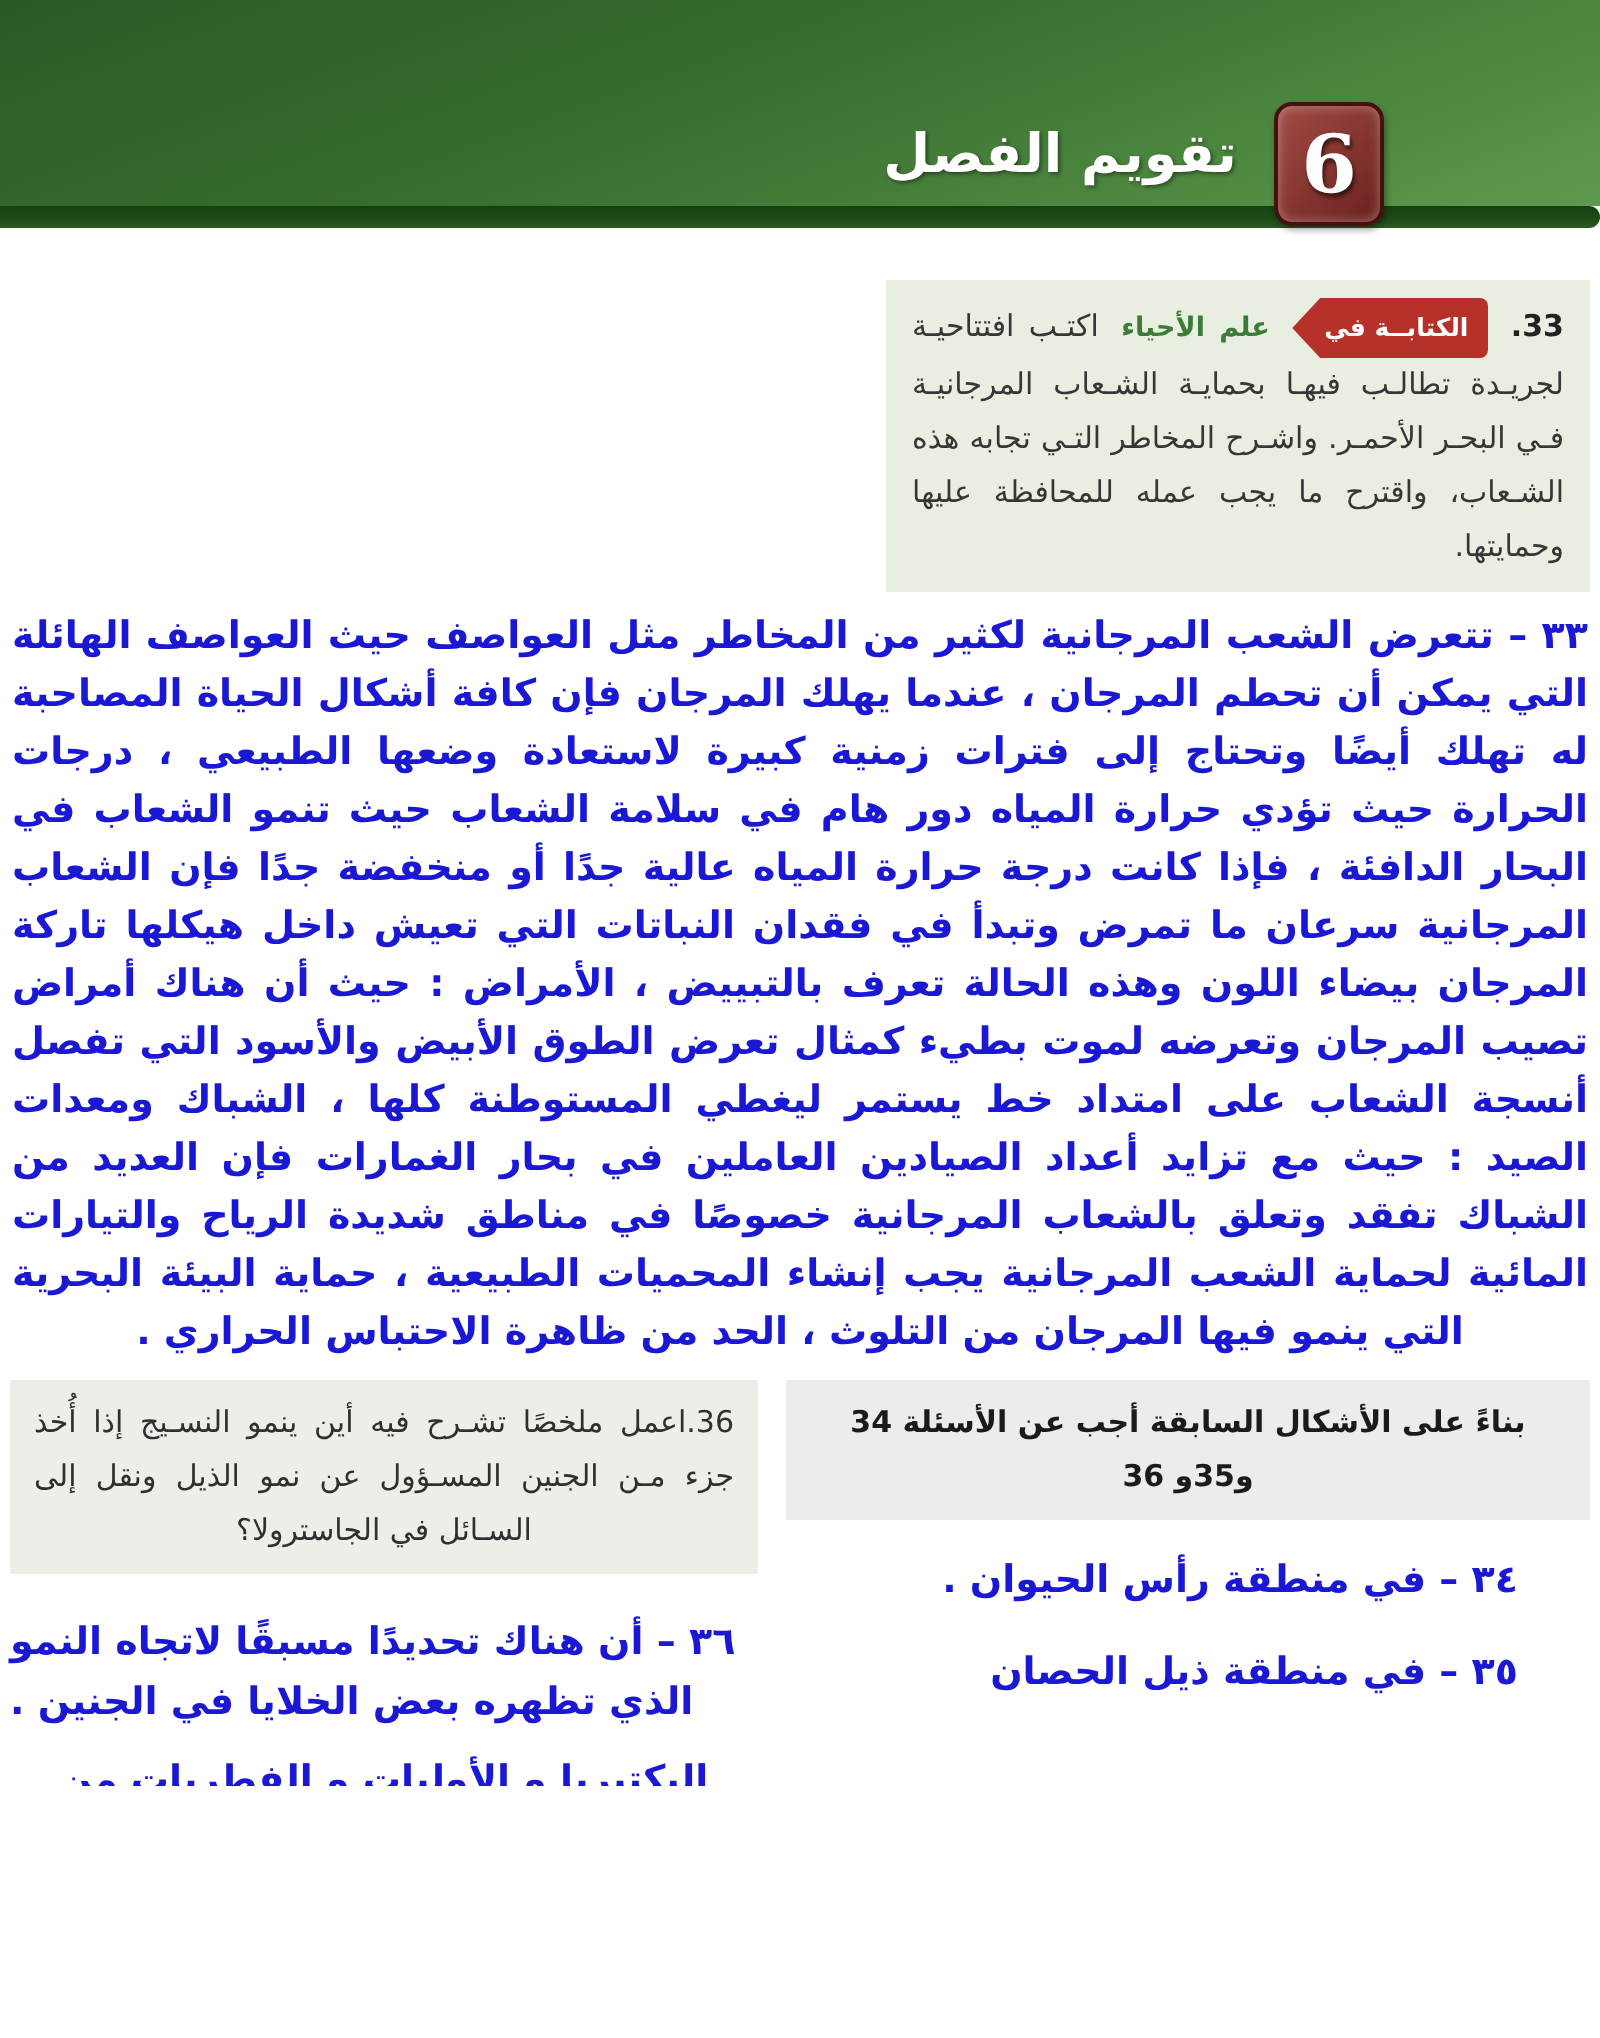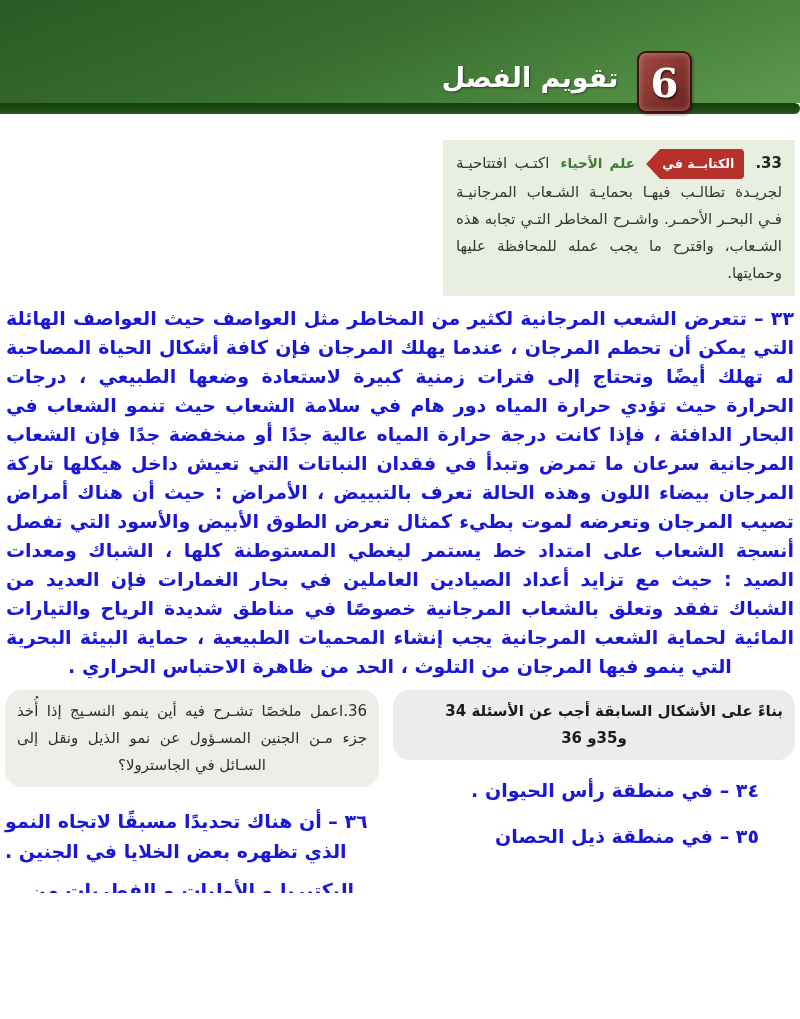--- a/index.html
+++ b/index.html
@@ -35,24 +35,24 @@
   
   .answer-blue { color:#1a18d4; font-weight:bold; direction:rtl; }
   .answer-33 { margin:8px 6px 0 6px; font-size:19px; line-height:29px;
     text-align:justify; text-align-last:center; }
 
   
   .columns { display:flex; direction:rtl; gap:14px; padding:0 5px; margin-top:9px; align-items:flex-start; }
   .col-right { width:402px; flex:0 0 402px; }
   .col-left { flex:1; }
   .qbox { padding:8px 12px; direction:rtl; font-size:15px; line-height:27px; color:#2f2f2f;
-    text-align:justify; text-align-last:center;border-radius:17px; }
+    text-align:justify; text-align-last:center; }
   .qbox-gray { background:#ececec; }
   .qbox-green { background:#edeee7; }
-  .qbox-intro { font-weight:bold; color:#1b1b1b; text-align:right; }
+  .qbox-intro { font-weight:bold; color:#1b1b1b; text-align:center; }
   .bold-ref { font-weight:bold; }
   .a34 { font-size:19px; line-height:27px; text-align:right; padding-left:4px; padding-right:36px; margin:17px 0 15px 0; }
   .a35 { font-size:19px; line-height:27px; text-align:right; padding-right:36px; margin-top:19px; }
   .a36 { font-size:19px; line-height:30px; text-align:left; margin:19px 0 11px 0; }
   .a37 { font-size:19px; line-height:27px; text-align:center; margin-top:9px; }
 
   
   .footer-edition { position:absolute; left:58px; top:929px; font-size:13px; color:#9d9d9d; letter-spacing:1px; }
   .footer-line { position:absolute; left:134px; top:936px; width:272px; height:2px;
     background:linear-gradient(to right,#c9c9c9 0%,#d6d6d6 70%,rgba(214,214,214,0)); }

